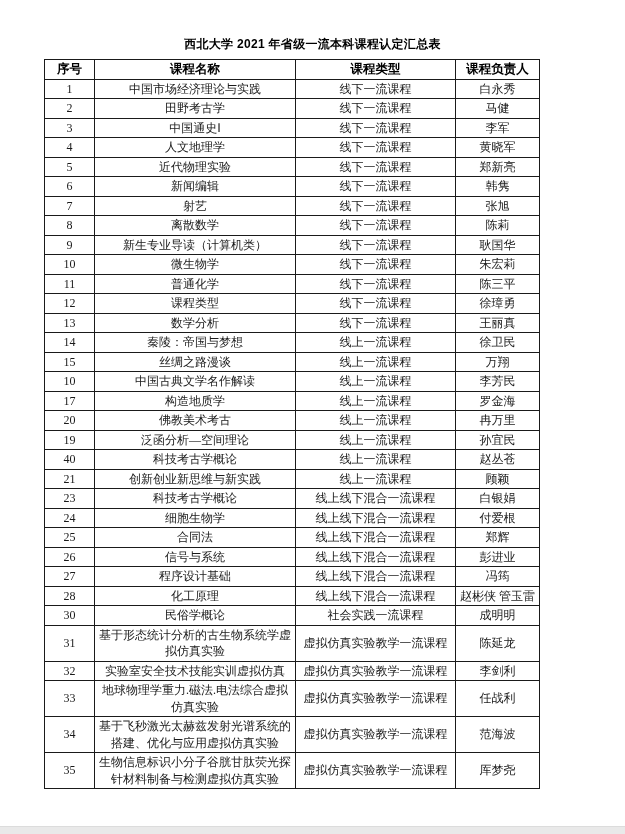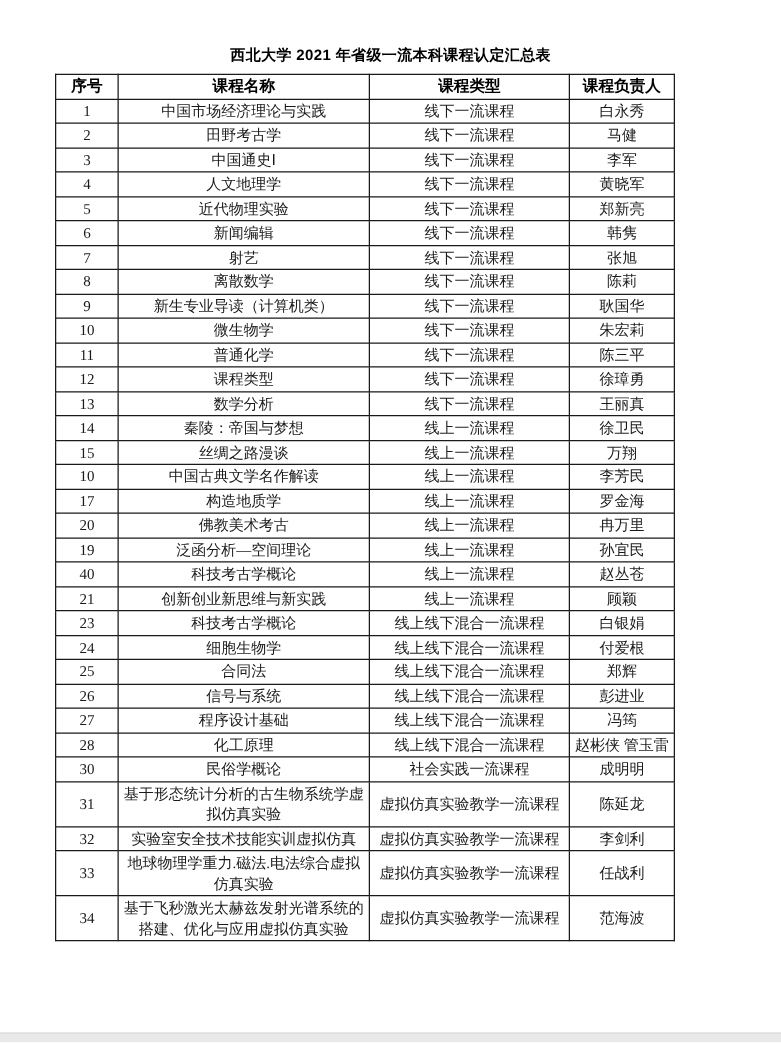--- a/index.html
+++ b/index.html
@@ -312,18 +312,24 @@
     <td class="cell-leader">任战利</td>
   </tr>
 
   <tr>
     <td class="cell-no">34</td>
     <td class="cell-name">基于飞秒激光太赫兹发射光谱系统的搭建、优化与应用虚拟仿真实验</td>
     <td class="cell-type">虚拟仿真实验教学一流课程</td>
     <td class="cell-leader">范海波</td>
   </tr>
 
+  <tr>
+    <td class="cell-no">35</td>
+    <td class="cell-name">生物信息标识小分子谷胱甘肽荧光探针材料制备与检测虚拟仿真实验</td>
+    <td class="cell-type">虚拟仿真实验教学一流课程</td>
+    <td class="cell-leader">厍梦尧</td>
+  </tr>
 </tbody>
   </table>
 
 </div>
 
 <div class="viewer-bottom-edge"></div>
 
 </body></html>

